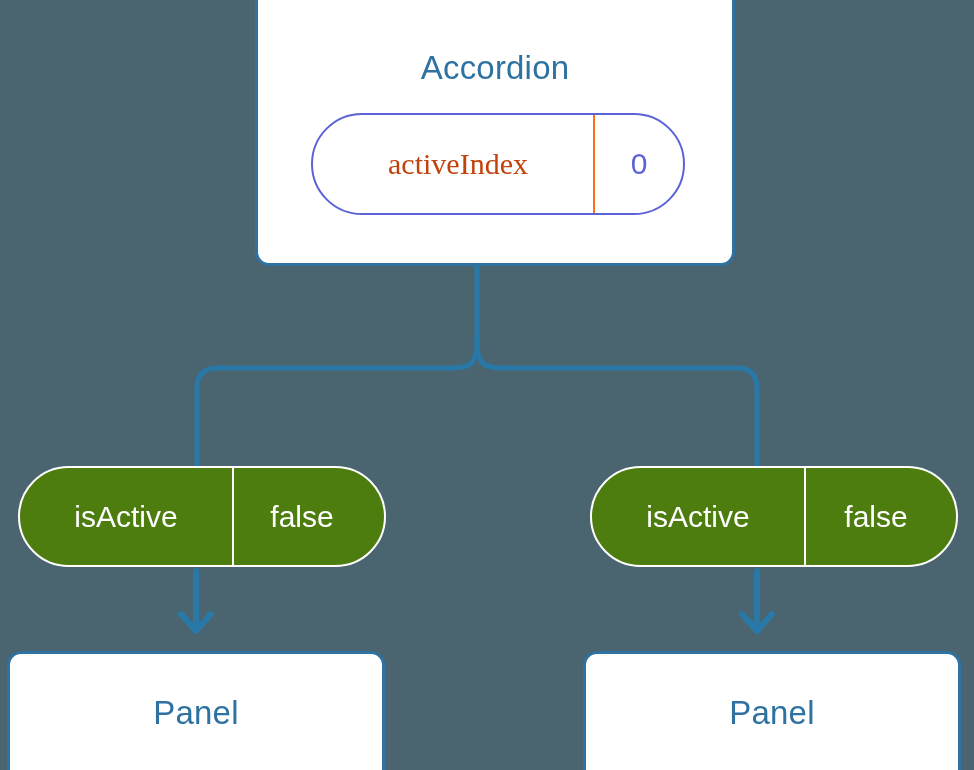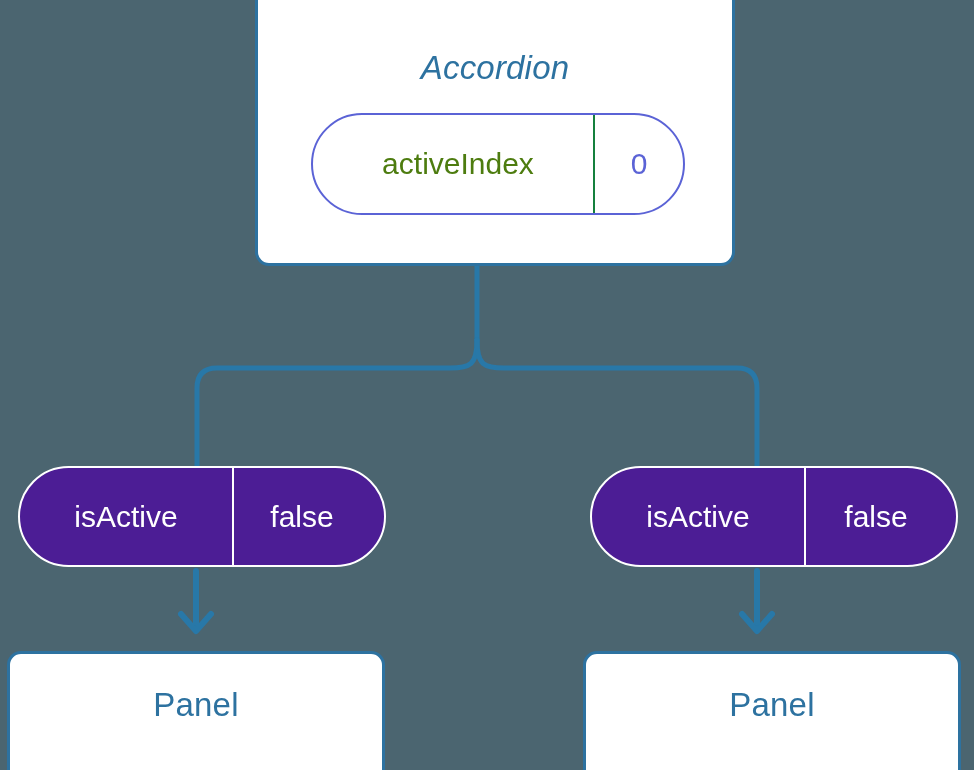--- a/index.html
+++ b/index.html
@@ -45,34 +45,33 @@
   #accordion-card {
     left: 255px;
     top: -6px;
     width: 480px;
     height: 272px;
     border-top-left-radius: 0;
     border-top-right-radius: 0;
   }
   #accordion-card .card-title {
     margin-top: 52px;
-    font-style: italic;
   }
 
   .panel-card {
     top: 651px;
     width: 378px;
     height: 125px;
     border-bottom-left-radius: 0;
     border-bottom-right-radius: 0;
   }
   #panel-card-left { left: 7px; }
   #panel-card-right { left: 583px; }
   .panel-card .card-title {
-    margin-top: 32px;
+    margin-top: 40px;
   }
 
   
   .pill {
     position: absolute;
     display: flex;
     align-items: stretch;
     border-radius: 999px;
     box-sizing: border-box;
     overflow: hidden;
@@ -92,34 +91,35 @@
   #accordion-state-pill {
     left: 53px;
     top: 116px;
     width: 374px;
     height: 102px;
     border: 2px solid #5b63d6;
     background: transparent;
   }
   #accordion-state-pill .pill-key {
     width: 282px;
-    color: #4d7c0f;
-    border-right: 2px solid #15803d;
+    color: #c2410c;
+    border-right: 2px solid #f97316;
     padding-left: 10px;
+    font-family: Liberation Serif, serif;
   }
   #accordion-state-pill .pill-val {
     flex: 1;
     color: #5b63d6;
   }
 
   
   .pill-solid {
     top: 466px;
     height: 101px;
-    background: #4c1d95;
+    background: #4d7c0f;
     border: 2px solid #ffffff;
     z-index: 3;
   }
   .pill-solid .pill-key,
   .pill-solid .pill-val {
     color: #ffffff;
   }
   .pill-solid .pill-key {
     border-right: 2px solid #ffffff;
   }

